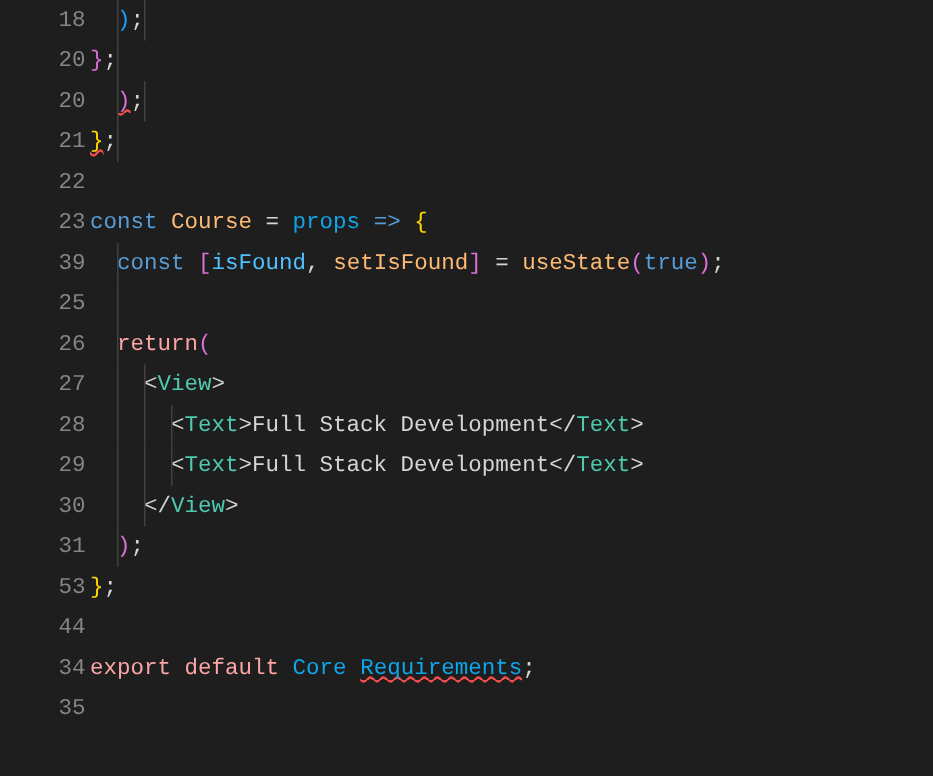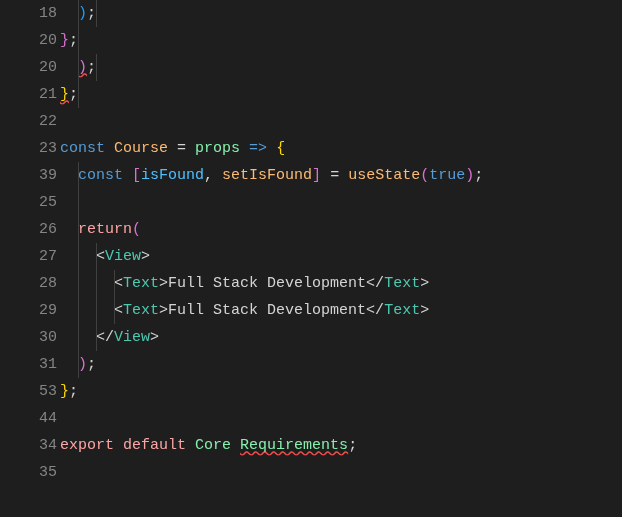--- a/index.html
+++ b/index.html
@@ -27,21 +27,21 @@
   .code {
     flex: 1;
     padding-left: 10px;
     white-space: pre;
   }
   .code .row { height: 27px; line-height: 27px; position: relative; }
   .tok { display: inline; }
   .kw { color: #569cd6; }
   .kw2 { color: #fca5a5; }
   .fn { color: #fdba74; }
-  .var { color: #86efac; }
+  .var { color: #0ea5e9; }
   .const-var { color: #4fc1ff; }
   .type { color: #4ec9b0; }
   .str { color: #d4d4d4; }
   .punc { color: #d4d4d4; }
   .paren-y { color: #ffd700; }
   .paren-p { color: #da70d6; }
   .paren-b { color: #179fff; }
   .bool { color: #569cd6; }
   .err-underline {
     text-decoration: underline wavy #f14c4c;

